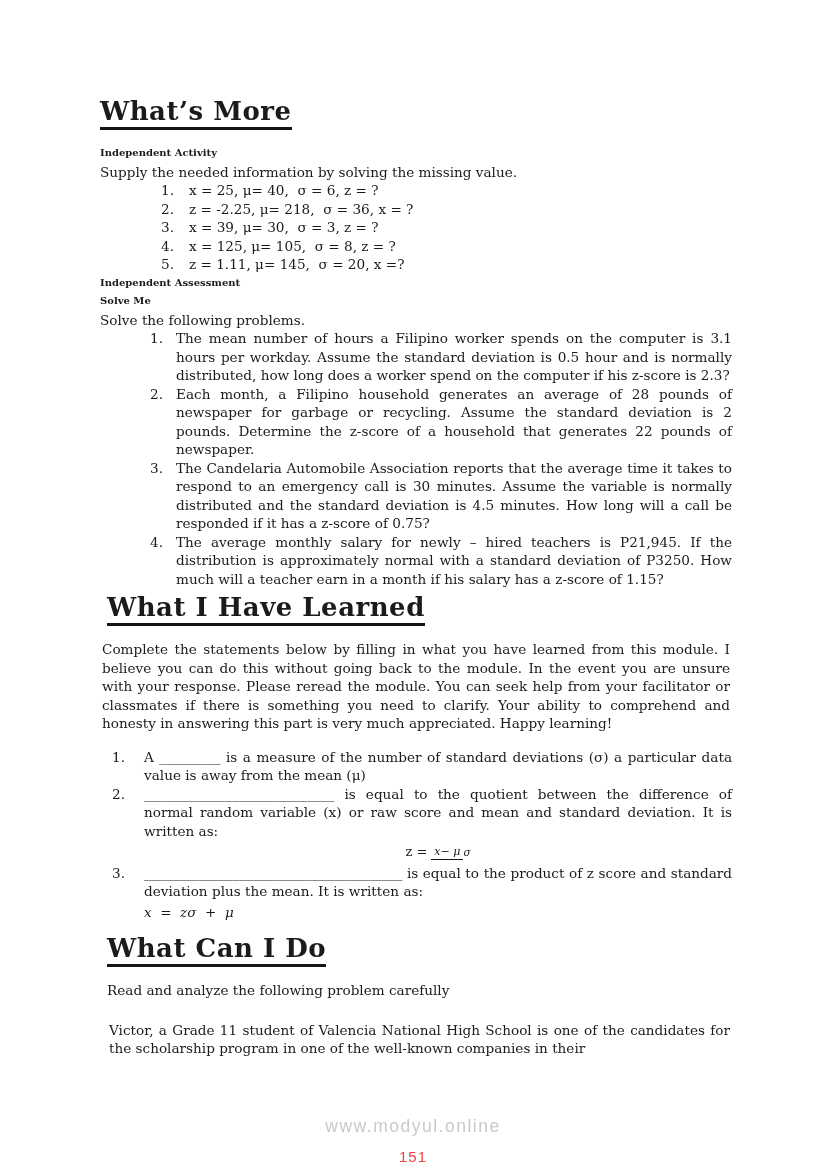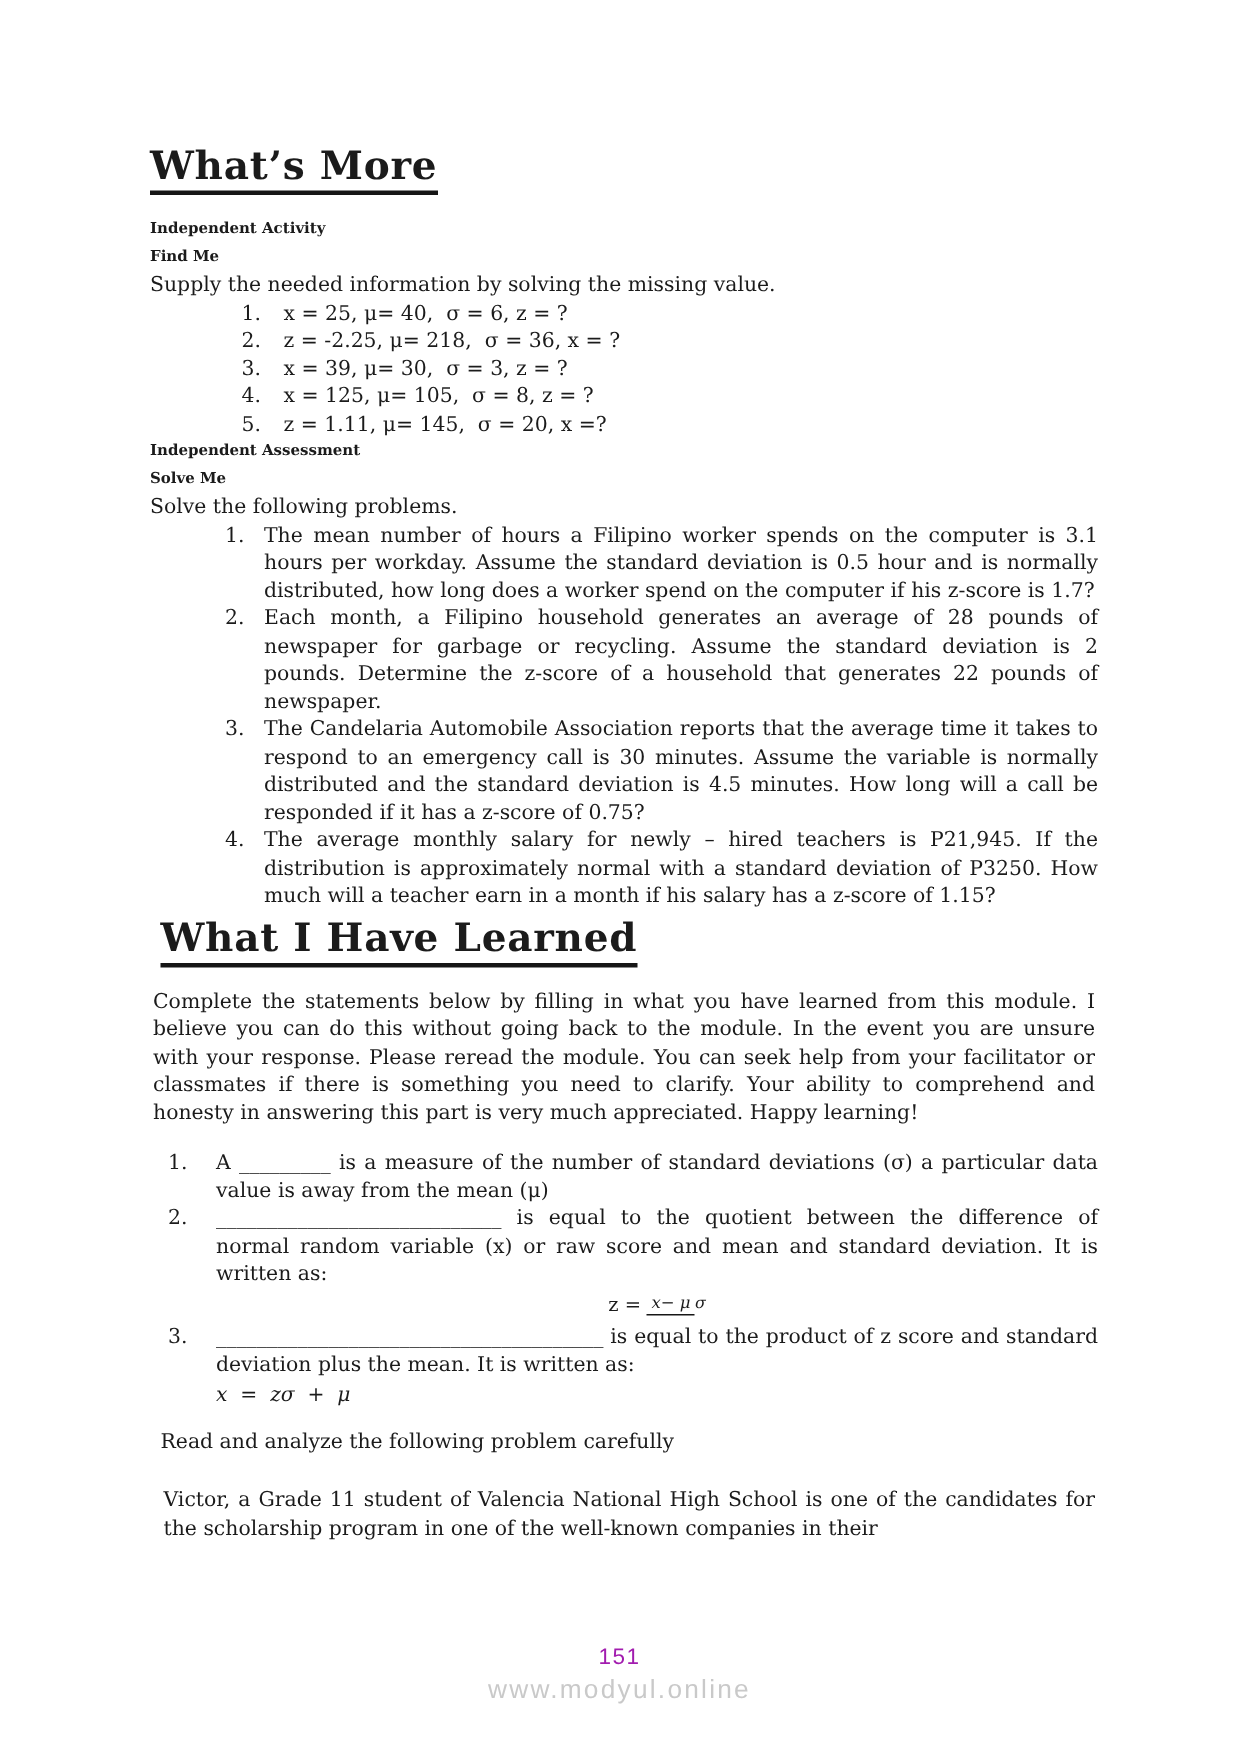--- a/index.html
+++ b/index.html
@@ -45,33 +45,32 @@
   .frac { display: inline-flex; flex-direction: row; vertical-align: middle; text-align: center; margin-left: 4px; }
   .frac .fnum { font-style: italic; font-size: 11px; line-height: 12px; border-bottom: 1px solid #161616; padding: 0 3px 1px 3px; }
   .frac .fden { font-style: italic; font-size: 10.5px; line-height: 12px; }
   .formula-x { text-align: left; font-style: italic; font-size: 13.5px; margin: 2px 0 0 0; }
 
   .gap-sm { height: 4px; }
   .gap-md { height: 12px; }
   .gap-lg { height: 19px; }
 
   .footer { position: absolute; left: 0; width: 826px; text-align: center; }
-  .page-num { top: 1096px; font-family: "Liberation Sans", sans-serif; font-size: 15px; color: #a21caf; letter-spacing: 1px; }
+  .page-num { top: 1148px; font-family: "Liberation Sans", sans-serif; font-size: 15px; color: #ef4444; letter-spacing: 1px; }
   .watermark { top: 1116px; font-family: Liberation Sans, sans-serif; font-size: 17.5px; color: #c9c9c9; letter-spacing: 1.5px; }
 </style>
 </head>
 <body>
 
 <div class="page">
   <div class="content">
 
     <h1 class="sec"><span class="hline">What’s More</span></h1>
 
     <p class="bold-line">Independent Activity</p>
-    <p class="bold-line">Find Me</p>
     <p class="body-line">Supply the needed information by solving the missing value.</p>
 
     <div class="fm-list">
       <div class="fm-item">
         <span class="num">1.</span>
         <span class="txt">x = 25, μ= 40,&nbsp; σ = 6, z = ?</span>
       </div>
       <div class="fm-item">
         <span class="num">2.</span>
         <span class="txt">z = -2.25, μ= 218,&nbsp; σ = 36, x = ?</span>
@@ -90,21 +89,21 @@
       </div>
     </div>
 
     <p class="bold-line">Independent Assessment</p>
     <p class="bold-line">Solve Me</p>
     <p class="body-line">Solve the following problems.</p>
 
     <div class="sm-list">
       <div class="sm-item">
         <span class="num">1.</span>
-        <span class="txt">The mean number of hours a Filipino worker spends on the computer is 3.1 hours per workday. Assume the standard deviation is 0.5 hour and is normally distributed, how long does a worker spend on the computer if his z-score is 1.7?</span>
+        <span class="txt">The mean number of hours a Filipino worker spends on the computer is 3.1 hours per workday. Assume the standard deviation is 0.5 hour and is normally distributed, how long does a worker spend on the computer if his z-score is 2.3?</span>
       </div>
       <div class="sm-item">
         <span class="num">2.</span>
         <span class="txt">Each month, a Filipino household generates an average of 28 pounds of newspaper for garbage or recycling. Assume the standard deviation is 2 pounds. Determine the z-score of a household that generates 22 pounds of newspaper.</span>
       </div>
       <div class="sm-item">
         <span class="num">3.</span>
         <span class="txt">The Candelaria Automobile Association reports that the average time it takes to respond to an emergency call is 30 minutes. Assume the variable is normally distributed and the standard deviation is 4.5 minutes. How long will a call be responded if it has a z-score of 0.75?</span>
       </div>
       <div class="sm-item">
@@ -140,20 +139,21 @@
         <span class="num">3.</span>
         <div class="txt">
           <span>______________________________________ is equal to the product of z score and standard deviation plus the mean. It is written as:</span>
           <div class="formula-x">x&nbsp; =&nbsp; zσ&nbsp; +&nbsp; μ</div>
         </div>
       </div>
     </div>
 
     <div class="gap-md"></div>
 
+    <h1 class="sec shift"><span class="hline">What Can I Do</span></h1>
 
     <p class="body-line shift">Read and analyze the following problem carefully</p>
     <div class="gap-lg"></div>
     <p class="intro shift">Victor, a Grade 11 student of Valencia National High School is one of the candidates for the scholarship program in one of the well-known companies in their</p>
 
   </div>
 
   <div class="footer page-num">151</div>
   <div class="footer watermark">www.modyul.online</div>
 </div>

